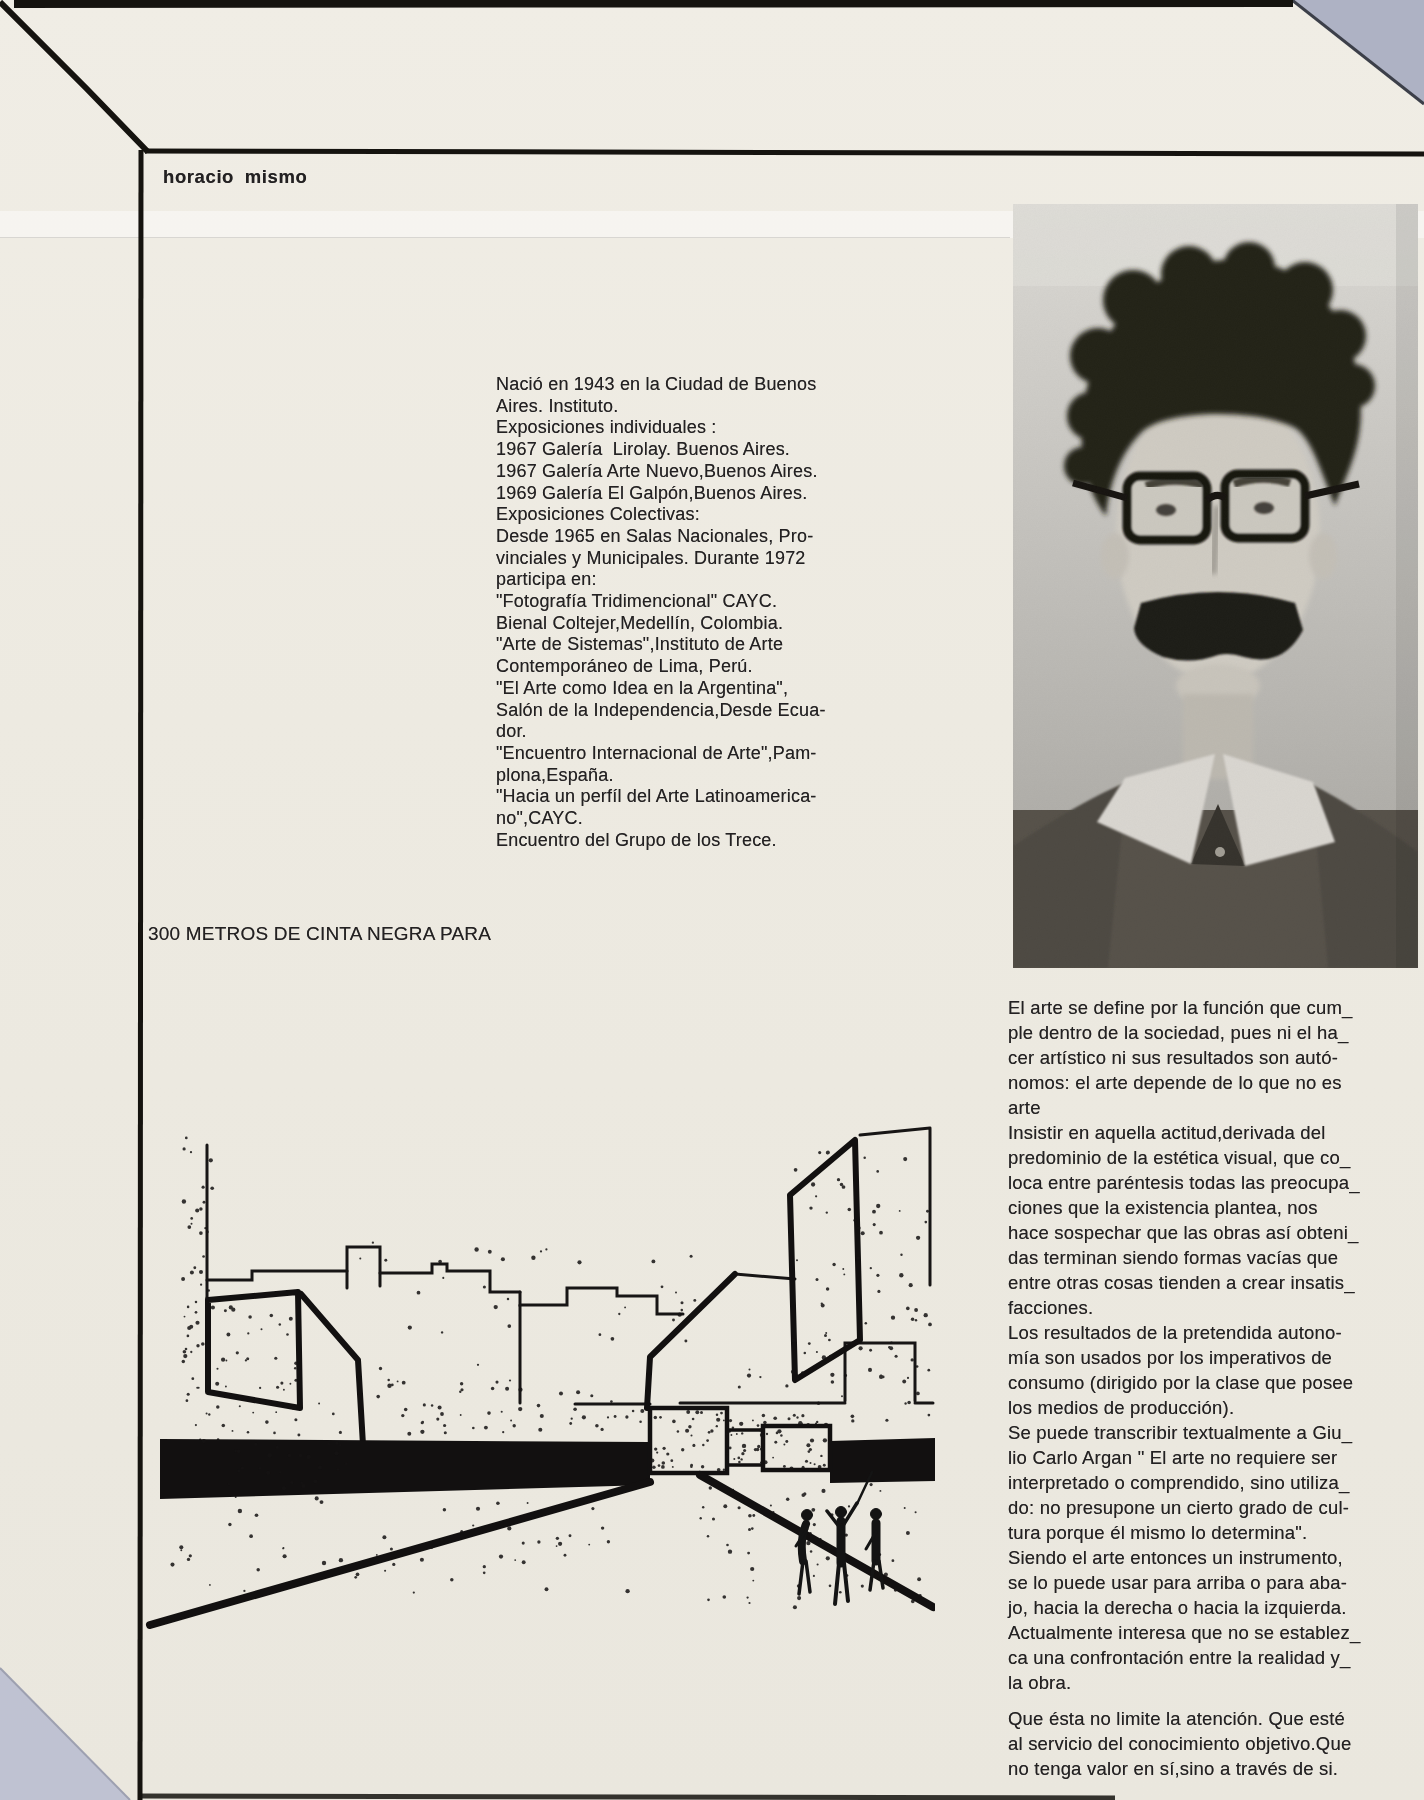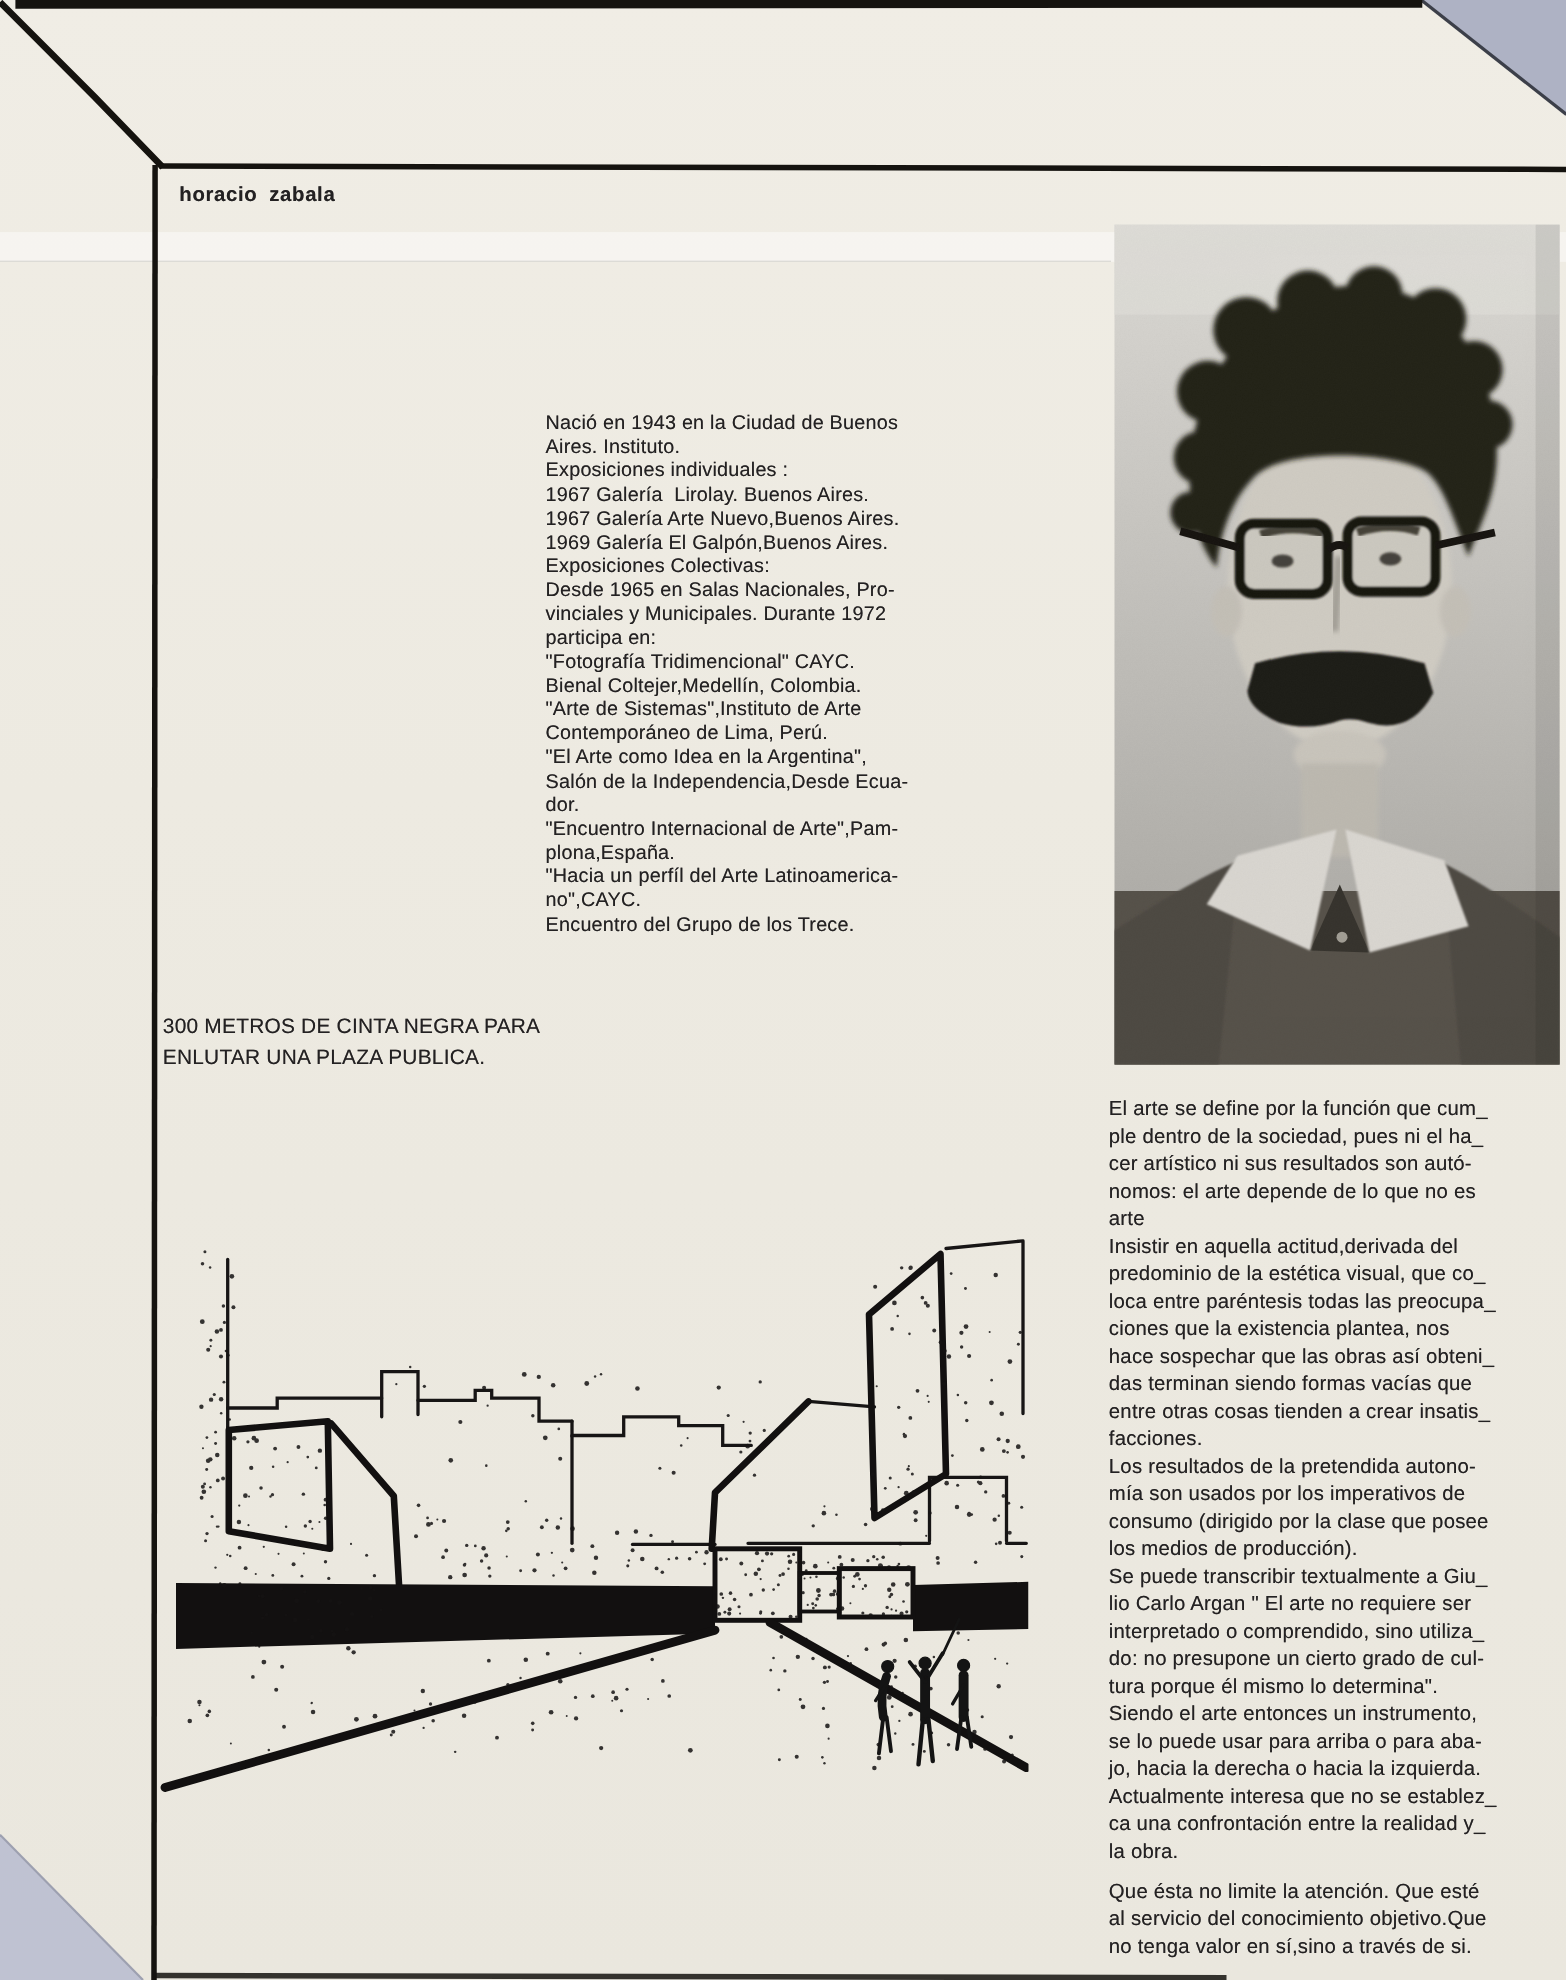--- a/index.html
+++ b/index.html
@@ -36,21 +36,21 @@
     <line x1="1292" y1="0" x2="1424" y2="104" stroke="#3c3f49" stroke-width="3"></line>
     <polygon points="0,1668 130,1800 0,1800" fill="#bfc2d2"></polygon>
     <line x1="0" y1="1668" x2="130" y2="1800" stroke="#9da0b0" stroke-width="2"></line>
     <line x1="14" y1="4" x2="1293" y2="3" stroke="#15130f" stroke-width="8"></line>
     <polyline points="0,2 86,88 148,152" fill="none" stroke="#15130f" stroke-width="6"></polyline>
     <line x1="145" y1="151" x2="1424" y2="154" stroke="#15130f" stroke-width="5"></line>
     <line x1="141" y1="150" x2="140" y2="1800" stroke="#15130f" stroke-width="5"></line>
     <line x1="140" y1="1796" x2="1115" y2="1798" stroke="#15130f" stroke-width="5" opacity=".85"></line>
   </svg>
 
-  <div id="artist-name" class="txt">horacio zabala</div>
+  <div id="artist-name" class="txt">horacio mismo</div>
 
   <div id="bio" class="txt">
       <div class="tline">Nació en 1943 en la Ciudad de Buenos</div>
       <div class="tline">Aires. Instituto.</div>
       <div class="tline">Exposiciones individuales :</div>
       <div class="tline">1967 Galería  Lirolay. Buenos Aires.</div>
       <div class="tline">1967 Galería Arte Nuevo,Buenos Aires.</div>
       <div class="tline">1969 Galería El Galpón,Buenos Aires.</div>
       <div class="tline">Exposiciones Colectivas:</div>
       <div class="tline">Desde 1965 en Salas Nacionales, Pro-</div>
@@ -65,21 +65,20 @@
       <div class="tline">dor.</div>
       <div class="tline">"Encuentro Internacional de Arte",Pam-</div>
       <div class="tline">plona,España.</div>
       <div class="tline">"Hacia un perfíl del Arte Latinoamerica-</div>
       <div class="tline">no",CAYC.</div>
       <div class="tline">Encuentro del Grupo de los Trece.</div>
     </div>
 
   <div id="caption" class="txt">
       <div class="tline">300 METROS DE CINTA NEGRA PARA</div>
-      <div class="tline">ENLUTAR UNA PLAZA PUBLICA.</div>
     </div>
 
   <div id="column" class="txt">
     <div id="col-p1">
         <div class="tline">El arte se define por la función que cum_</div>
         <div class="tline">ple dentro de la sociedad, pues ni el ha_</div>
         <div class="tline">cer artístico ni sus resultados son autó-</div>
         <div class="tline">nomos: el arte depende de lo que no es</div>
         <div class="tline">arte</div>
         <div class="tline">Insistir en aquella actitud,derivada del</div>

